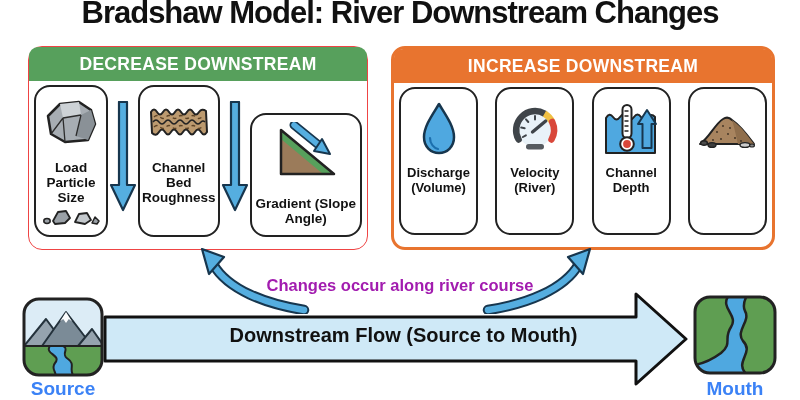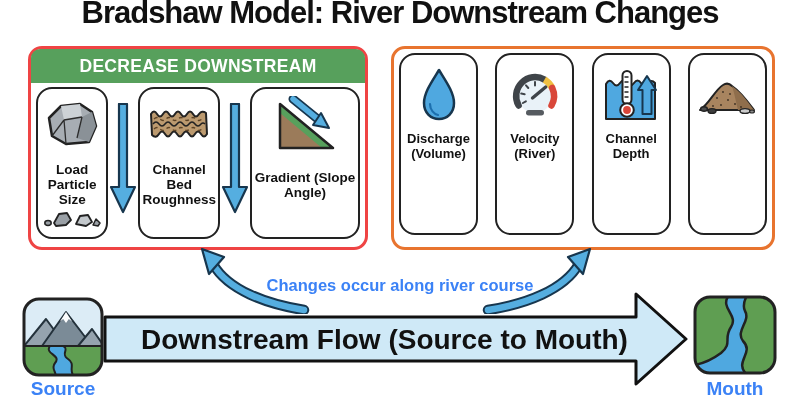--- a/index.html
+++ b/index.html
@@ -2,47 +2,47 @@
 <html><head>
 <meta charset="utf-8">
 <style>
   html,body{margin:0;padding:0;background:#fff;}
   .canvas{position:relative;width:800px;height:400px;background:#ffffff;overflow:hidden;
           font-family:"Liberation Sans",sans-serif;color:#111;}
   .title{position:absolute;top:-5px;left:0;right:0;text-align:center;
          font-size:31px;font-weight:bold;letter-spacing:-1px;color:#111;}
   .panel{position:absolute;top:46px;height:204px;background:#fff;border-radius:14px;
          box-sizing:border-box;display:flex;flex-direction:column;}
-  .panel.decrease{left:28px;width:340px;border:3px solid #ef4444;}
+  .panel.decrease{left:28px;width:340px;border:1px solid #ef4444;}
   .panel.increase{left:391px;width:384px;border:3px solid #e8742f;}
   .panel-header{height:34px;flex:none;display:flex;align-items:center;justify-content:center;
                 color:#fff;font-weight:bold;font-size:17.5px;letter-spacing:.3px;
                 border-radius:9px 9px 0 0;}
   .panel.decrease .panel-header{background:#57a05c;}
   .panel.increase .panel-header{background:#e8742f;}
   .panel-body{flex:1;display:flex;justify-content:space-between;align-items:stretch;
               padding:4px 5px 12px;}
   .card{background:#fff;border:2.5px solid #222;border-radius:16px;box-sizing:border-box;
         display:flex;flex-direction:column;align-items:center;padding:5px 2px 6px;}
   .icon-box{display:flex;align-items:center;justify-content:center;flex:none;}
   .panel.decrease .icon-box{height:62px;}
   .panel.increase .icon-box{height:70px;}
   .card .label{font-weight:bold;font-size:13.5px;line-height:1.12;text-align:center;
                margin-top:6px;color:#111;}
   .panel.increase .card .label{font-size:13px;margin-top:2px;}
-  .card.w80{width:80px;align-items:center;} .card.w82{width:82px;} .card.w102{width:122px;} .card.w71{width:79px;}
+  .card.w80{width:80px;align-items:center;} .card.w82{width:82px;} .card.w102{width:122px;margin-top:28px;} .card.w71{width:79px;}
   .card .label.push{margin-top:14px;}
   .pebbles{margin-top:auto;}
   .down-arrow{align-self:flex-start;margin-top:16px;flex:none;}
   .curve-layer{position:absolute;left:0;top:246px;}
   .mid-caption{position:absolute;left:0;right:0;top:276px;text-align:center;
-               font-size:16.5px;font-weight:bold;color:#3b82f6;}
+               font-size:16.5px;font-weight:bold;color:#a21caf;}
   .flow-arrow{position:absolute;left:103px;top:291px;}
-  .flow-label{position:absolute;left:117px;top:324px;width:535px;text-align:center;
-              font-size:28px;font-weight:bold;color:#111;}
+  .flow-label{position:absolute;left:136px;top:324px;width:535px;text-align:center;
+              font-size:20px;font-weight:bold;color:#111;}
   .source-icon{position:absolute;left:22px;top:297px;}
   .mouth-icon{position:absolute;left:693px;top:295px;}
   .end-label{position:absolute;top:378px;width:110px;text-align:center;
              font-size:19px;font-weight:bold;color:#3b82f6;}
   .end-label.src{left:8px;}
   .end-label.mth{left:680px;}
 </style>
 </head>
 <body>
 
@@ -109,20 +109,21 @@
             <polygon points="56,32 40,29 48,17" fill="#55aee0" stroke="#17364e" stroke-width="2" stroke-linejoin="round"></polygon>
           </svg>
         </div>
         <div class="label push">Gradient (Slope Angle)</div>
       </div>
 
     </div>
   </div>
 
   <div class="panel increase">
+    <div class="panel-header">INCREASE DOWNSTREAM</div>
     <div class="panel-body">
 
       <div class="card w71">
         <div class="icon-box">
           <svg width="44" height="54" viewBox="0 0 44 54">
             <path d="M22,2 C16,12 7,24 7,35 C7,44.5 13.5,51 22,51 C30.5,51 37,44.5 37,35 C37,24 28,12 22,2 Z" fill="#4fa8e0" stroke="#17364e" stroke-width="2.5" stroke-linejoin="round"></path>
             <path d="M13,36 C13,42 17,46 21,47" fill="none" stroke="#1c6fae" stroke-width="2.2" stroke-linecap="round"></path>
           </svg>
         </div>
         <div class="label">Discharge (Volume)</div>

